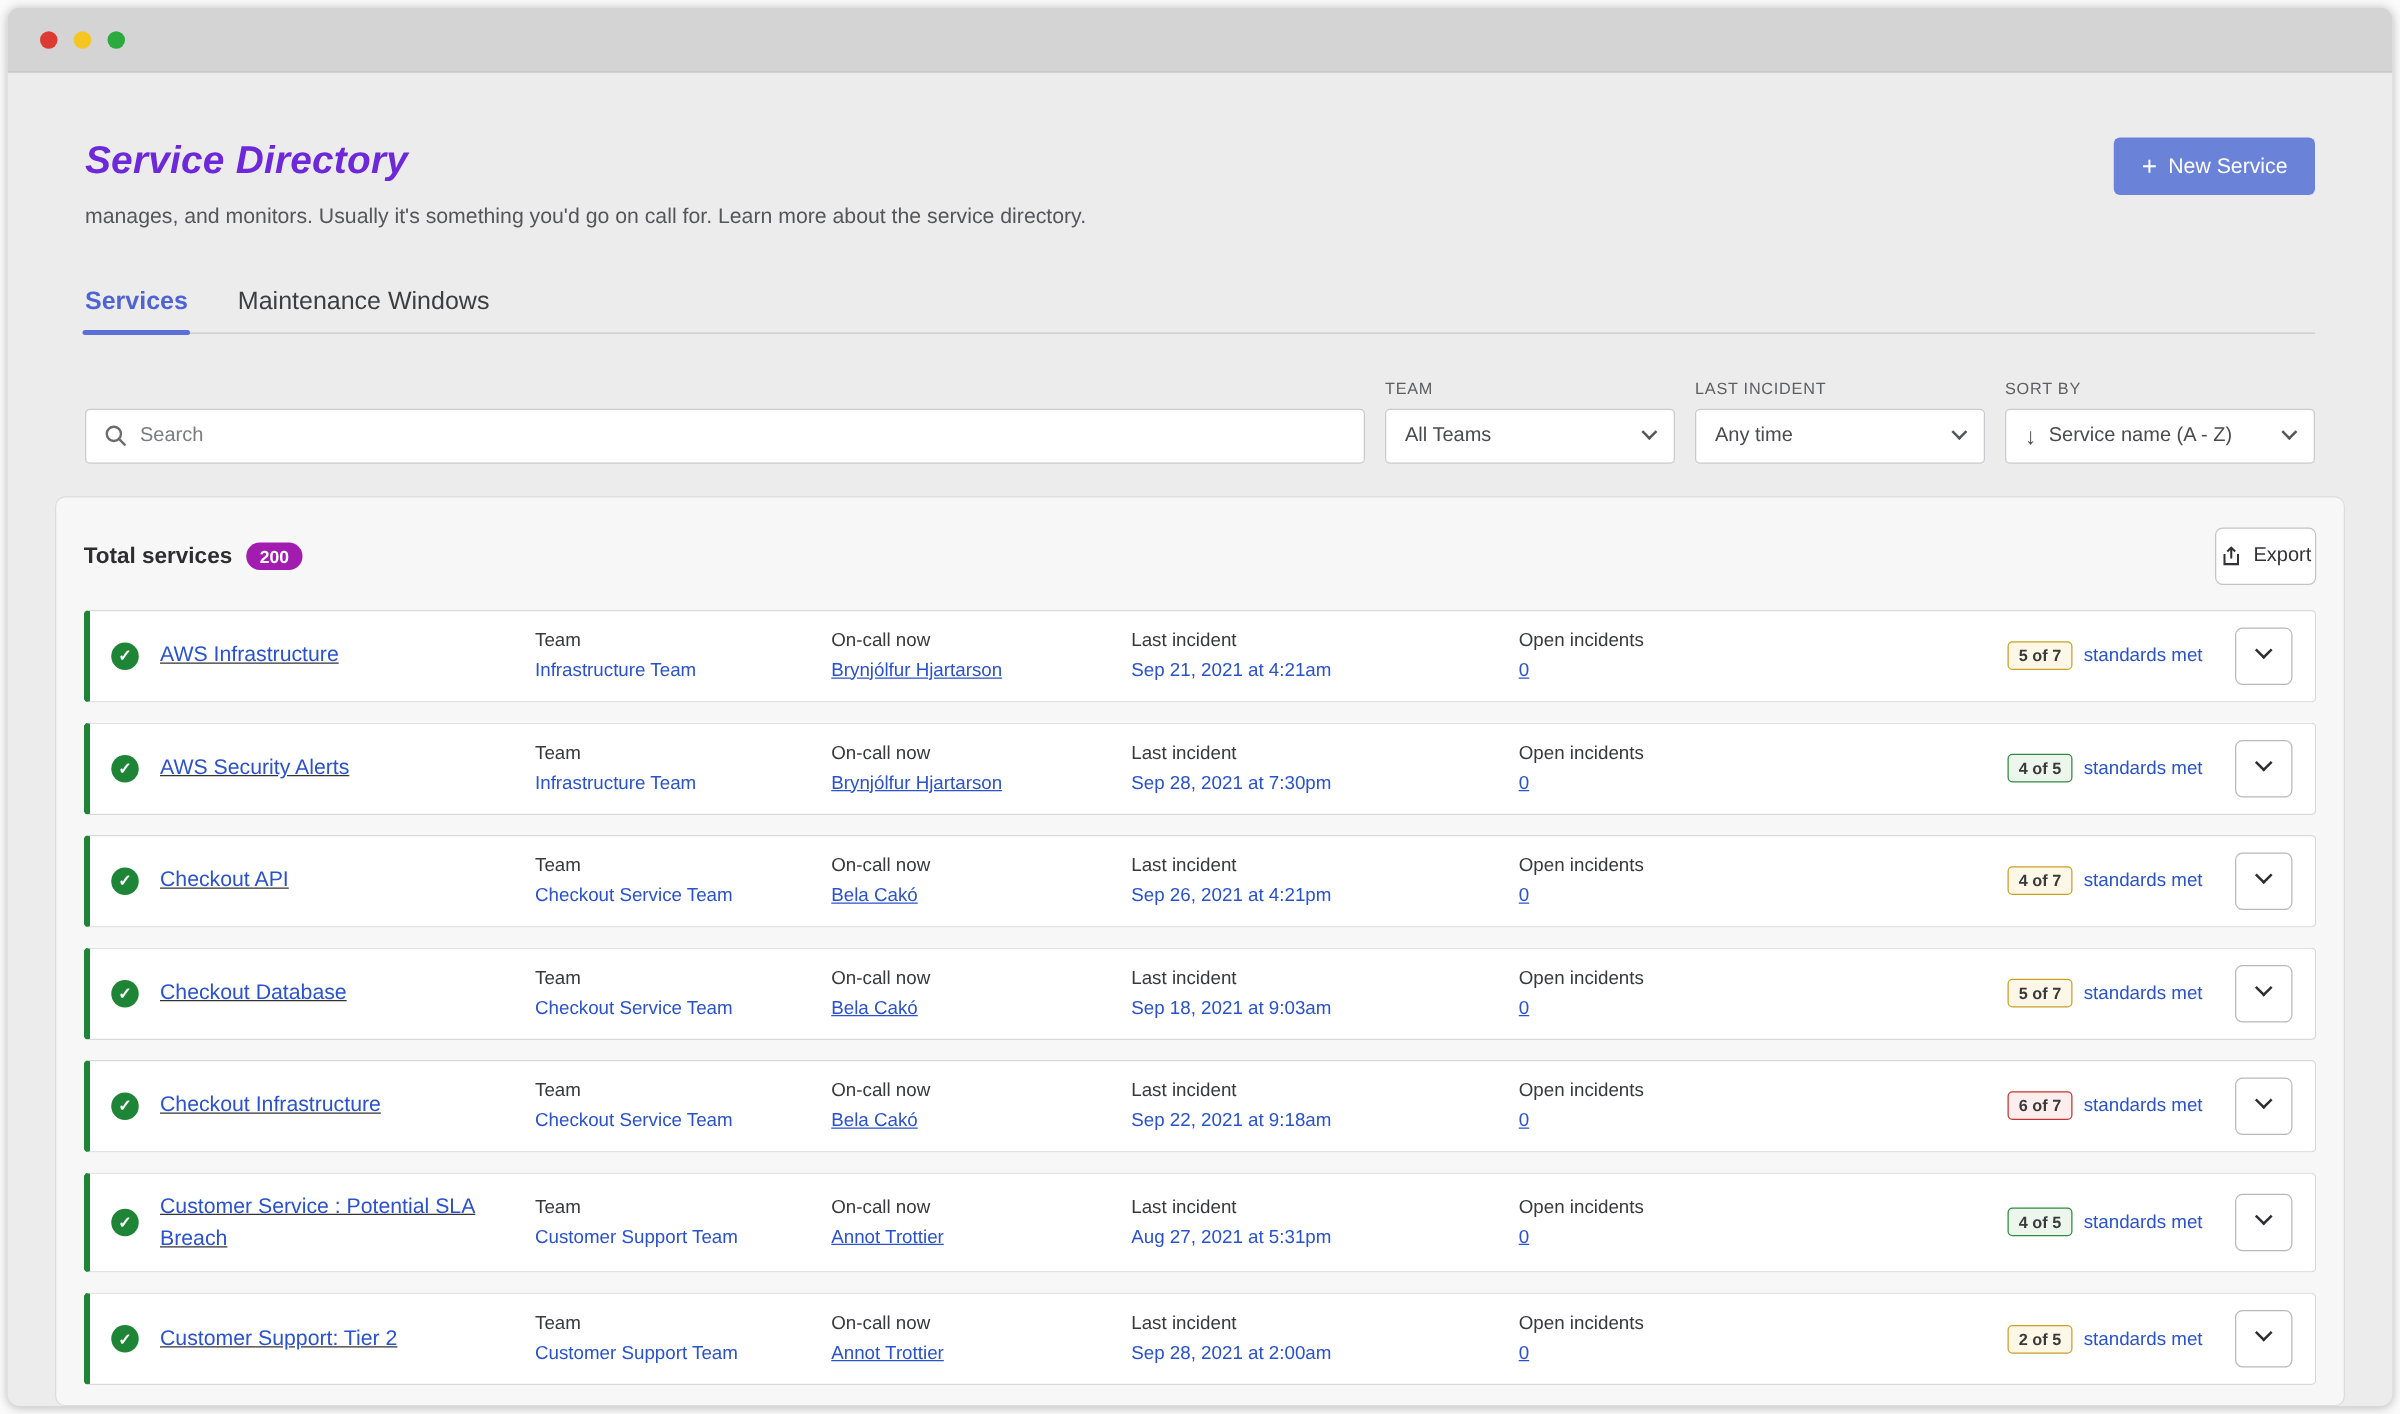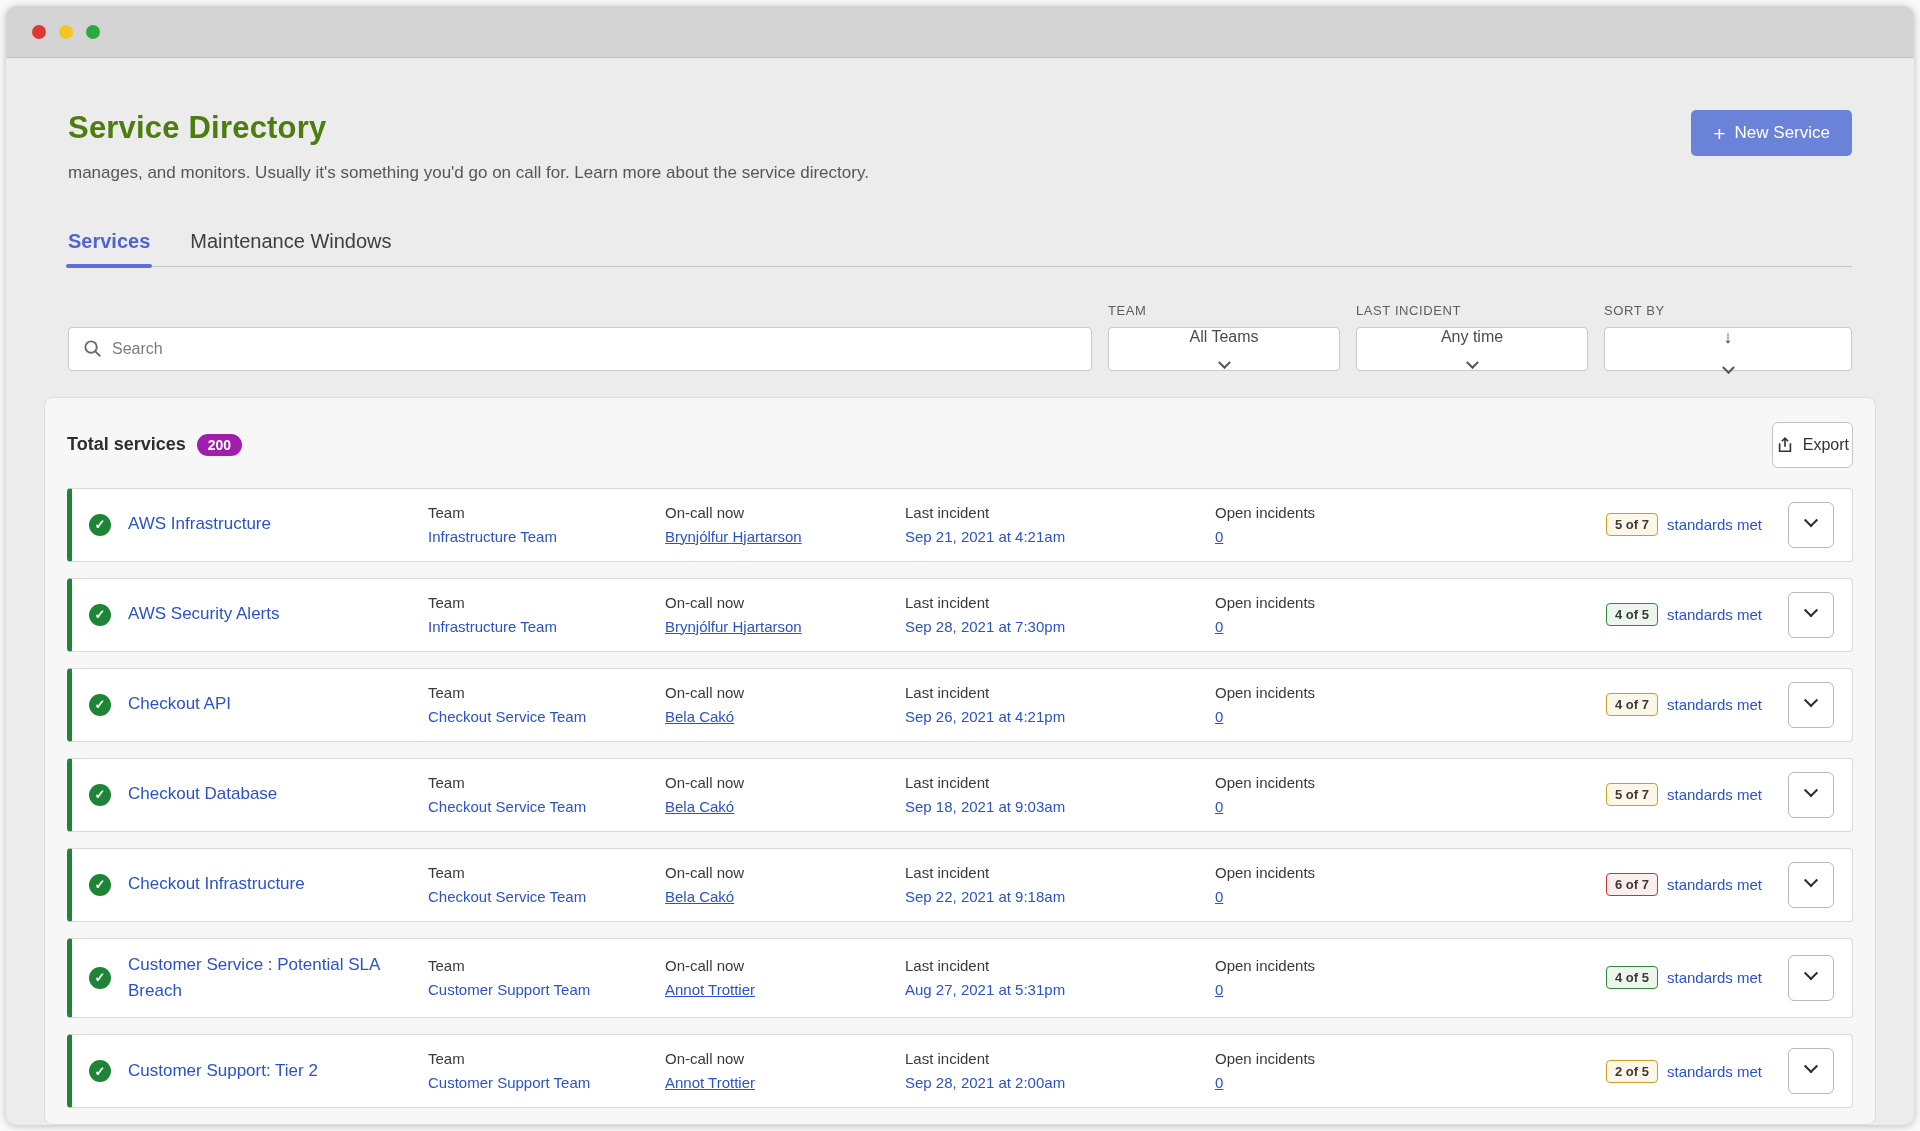--- a/index.html
+++ b/index.html
@@ -25,21 +25,21 @@
     padding-left:26px; gap:13px;
   }
   .light { width:14px; height:14px; border-radius:50%; }
   .light.red { background:#dd3b32; }
   .light.yellow { background:#f5c622; }
   .light.green { background:#2daa3f; }
 
   .content { padding:0 62px; }
 
   .page-header { display:flex; justify-content:space-between; align-items:flex-start; margin-top:52px; }
-  .page-title { font-size:31px; font-weight:700; color:#4d7c0f; letter-spacing:.2px; }
+  .page-title { font-size:31px; font-weight:700; color:#6d28d9; letter-spacing:.2px;font-style:italic; }
   .page-desc { margin-top:15px; font-size:17px; line-height:1.45; color:#55565a; }
 
   .new-service-btn {
     display:flex; align-items:center; gap:9px;
     height:46px; padding:0 22px;
     background:#6b82d9; color:#fff;
     border:none; border-radius:5px;
     font-size:17px; font-family:inherit; cursor:pointer;
   }
   .plus-glyph { font-size:21px; font-weight:400; line-height:1; }
@@ -64,21 +64,21 @@
     height:44px; background:#fff; border:1px solid #c9cacd; border-radius:4px;
     display:flex; align-items:center; padding:4px 14px; gap:10px;
   }
   .search-input {
     border:none; outline:none; flex:1; font-size:16px; font-family:inherit; color:#4a4b4d; background:transparent;
   }
   .search-input::placeholder { color:#7b7c7e; }
   .select {
     height:44px; background:#fff; border:1px solid #c9cacd; border-radius:4px;
     display:flex; align-items:center; padding:0 15px; gap:10px;
-    font-size:16px; color:#4a4b4d; cursor:pointer;flex-direction:column;
+    font-size:16px; color:#4a4b4d; cursor:pointer;
   }
   .select-value { flex:1; white-space:nowrap; overflow:hidden; }
   .chev {
     width:9px; height:9px; flex:none;
     border-right:2px solid #55565a; border-bottom:2px solid #55565a;
     transform:rotate(45deg) translate(-2px,-2px);
   }
   .sort-arrow { font-size:18px; color:#4a4b4d; line-height:1; }
 
   .card-wrap { padding:0 38px; }
@@ -113,21 +113,21 @@
     min-height:70px;
     padding:13px 18px 13px 0;
   }
   .col-status { width:56px; display:flex; justify-content:center; flex:none; }
   .status-icon {
     width:22px; height:22px; border-radius:50%;
     background:#1e8436; color:#fff;
     display:flex; align-items:center; justify-content:center;
     font-size:13px; font-weight:700;
   }
-  .col-name { width:300px; flex:none; padding-right:24px; font-size:17px; line-height:1.55; }
+  .col-name { width:300px; flex:none; padding-right:24px; font-size:17px; line-height:1.55;text-decoration:underline; }
   .col { flex:none; }
   .col-team { width:237px; } .col-oncall { width:240px; } .col-last { width:310px; }
   .col-open { flex:1 1 auto; }
   .col-standards { width:182px; display:flex; align-items:center; gap:9px; flex:none; }
   .col-chevron { width:46px; flex:none; }
   .col-label { font-size:15px; color:#38393b; margin-bottom:7px; }
   .link { color:#2a52cc; text-decoration:none; font-size:15px; cursor:pointer; }
   .name-link { font-size:17px; }
   .link.underlined { text-decoration:underline; }
 

